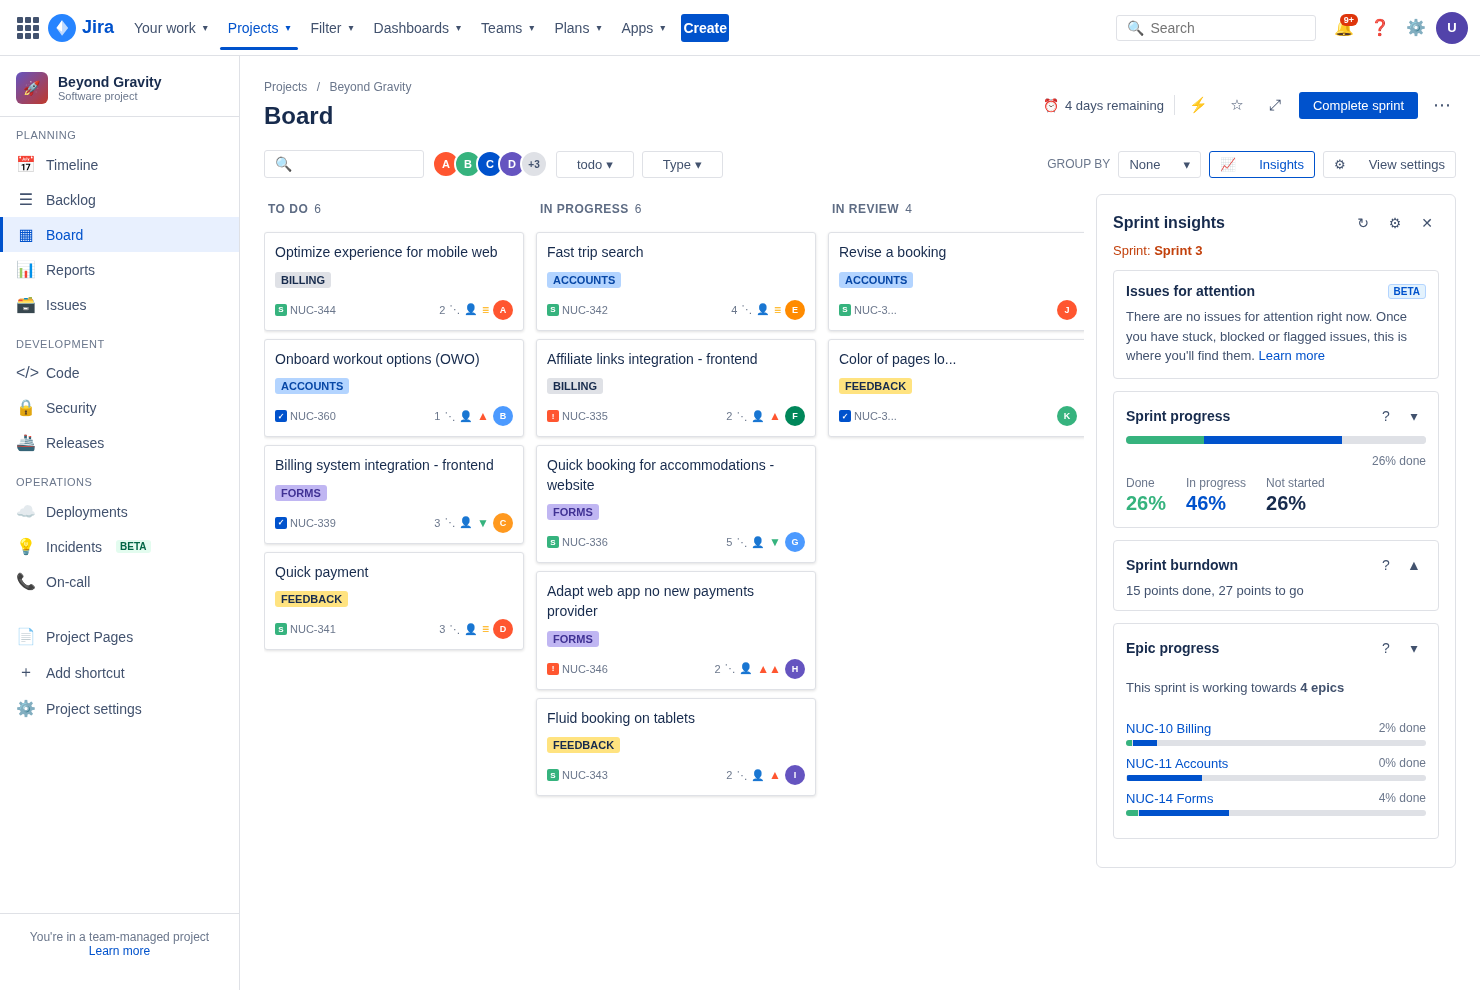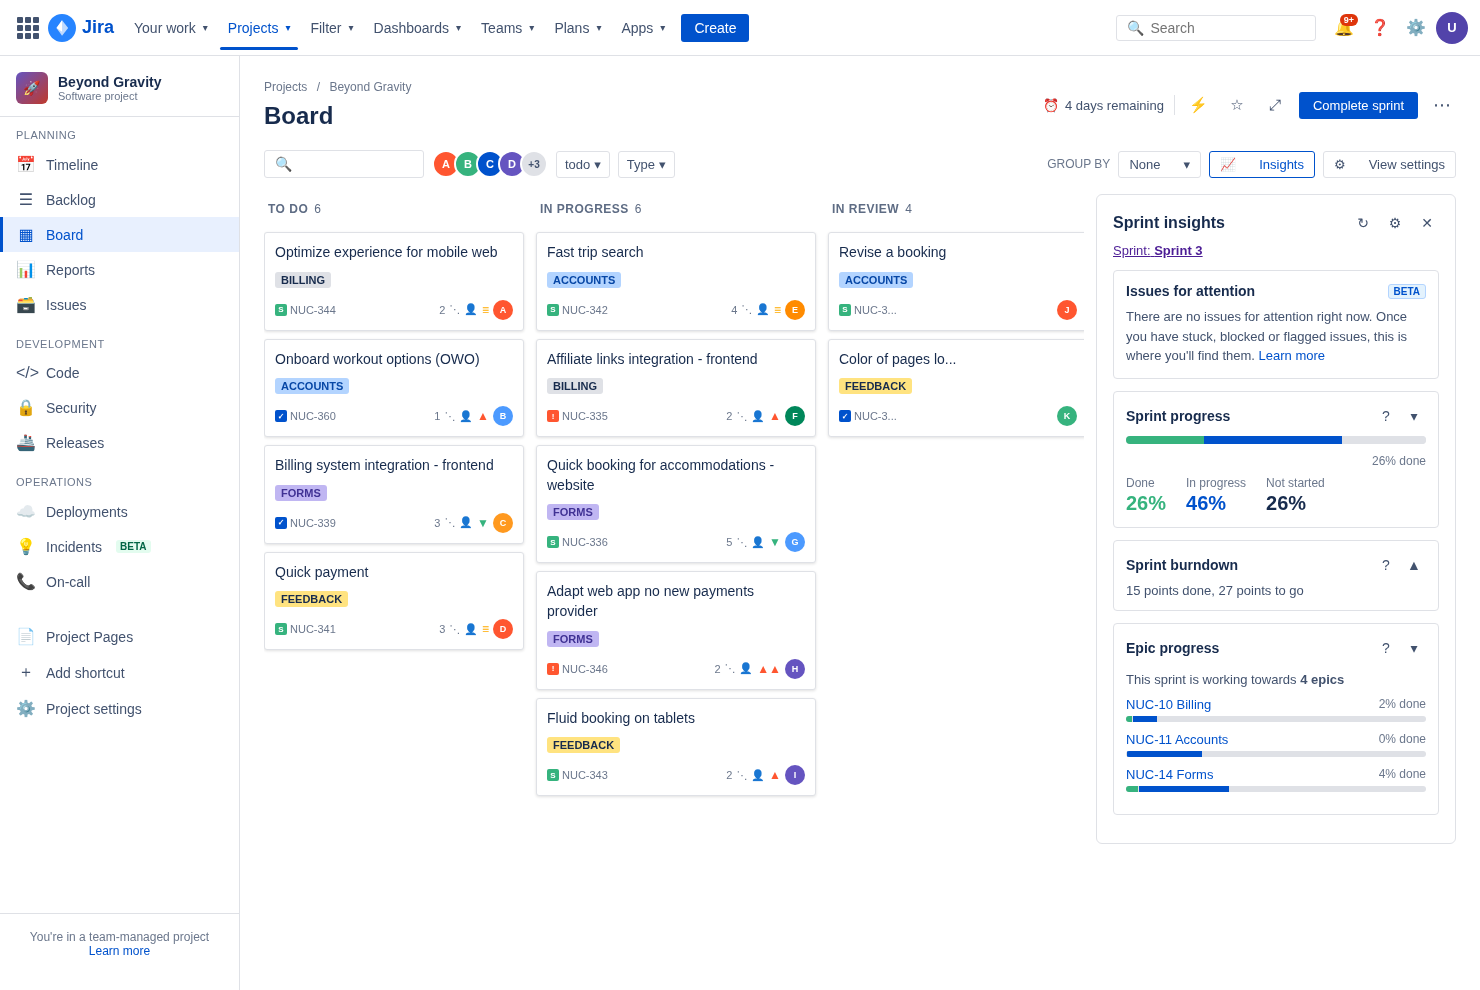--- a/index.html
+++ b/index.html
@@ -9,21 +9,21 @@
     .topnav { display: flex; align-items: center; background: #fff; height: 56px; padding: 0 12px; border-bottom: 1px solid #dfe1e6; position: fixed; top: 0; left: 0; right: 0; z-index: 100; gap: 4px; }
     .topnav-logo { display: flex; align-items: center; gap: 6px; margin-right: 8px; }
     .topnav-logo-icon { width: 28px; height: 28px; }
     .topnav-logo-text { font-size: 18px; font-weight: 700; color: #0052cc; }
     .topnav-grid { display: flex; align-items: center; justify-content: center; width: 32px; height: 32px; cursor: pointer; border-radius: 4px; }
     .grid-icon { display: grid; grid-template-columns: repeat(3,6px); grid-template-rows: repeat(3,6px); gap: 2px; }
     .grid-dot { width: 6px; height: 6px; background: #42526e; border-radius: 1px; }
     .nav-item { display: flex; align-items: center; gap: 3px; padding: 4px 8px; border-radius: 3px; cursor: pointer; color: #42526e; font-size: 14px; font-weight: 400; white-space: nowrap; }
     .nav-item.active { color: #0052cc; font-weight: 500; }
     .nav-item-arrow { font-size: 10px; }
-    .create-btn { background: #0052cc; color: #fff; border: none; border-radius: 3px; padding: 6px 13px; font-size: 14px; font-weight: 400; cursor: pointer; margin-left: 4px; }
+    .create-btn { background: #0052cc; color: #fff; border: none; border-radius: 3px; padding: 6px 2px; font-size: 14px; font-weight: 700; cursor: pointer; margin-left: 4px; }
     .topnav-spacer { flex: 1; }
     .search-box { display: flex; align-items: center; border: 1.5px solid #dfe1e6; border-radius: 3px; padding: 4px 10px; gap: 6px; width: 200px; background: #fff; }
     .search-box input { border: none; outline: none; font-size: 14px; color: #42526e; width: 130px; background: transparent; }
     .search-icon-inline { color: #7a869a; font-size: 14px; }
     .topnav-icons { display: flex; align-items: center; gap: 4px; margin-left: 8px; }
     .topnav-icon-btn { width: 32px; height: 32px; display: flex; align-items: center; justify-content: center; border-radius: 50%; cursor: pointer; color: #42526e; font-size: 16px; position: relative; }
     .badge { position: absolute; top: 2px; right: 2px; background: #de350b; color: #fff; font-size: 9px; font-weight: 700; border-radius: 8px; padding: 1px 4px; min-width: 14px; text-align: center; }
     .avatar-circle { width: 32px; height: 32px; border-radius: 50%; background: #5243aa; color: #fff; display: flex; align-items: center; justify-content: center; font-size: 13px; font-weight: 600; cursor: pointer; }
 
     
@@ -50,21 +50,21 @@
     .page-title { font-size: 24px; font-weight: 700; color: #172b4d; margin-bottom: 16px; }
 
     
     .board-toolbar { display: flex; align-items: center; gap: 8px; margin-bottom: 16px; }
     .board-search { display: flex; align-items: center; border: 1.5px solid #dfe1e6; border-radius: 3px; padding: 5px 10px; gap: 6px; background: #fff; width: 160px; }
     .board-search input { border: none; outline: none; font-size: 13px; color: #42526e; width: 110px; background: transparent; }
     .avatar-stack { display: flex; align-items: center; }
     .avatar-sm { width: 28px; height: 28px; border-radius: 50%; border: 2px solid #fff; margin-left: -6px; font-size: 11px; font-weight: 600; color: #fff; display: flex; align-items: center; justify-content: center; cursor: pointer; }
     .avatar-sm:first-child { margin-left: 0; }
     .avatar-more { background: #dfe1e6; color: #42526e; font-size: 10px; font-weight: 700; }
-    .filter-btn { display: flex; align-items: center; gap: 4px; padding: 5px 8px; border: 1.5px solid #dfe1e6; border-radius: 3px; background: #fff; cursor: pointer; font-size: 13px; color: #42526e; }
+    .filter-btn { display: flex; align-items: center; gap: 4px; padding: 5px 20px; border: 1.5px solid #dfe1e6; border-radius: 3px; background: #fff; cursor: pointer; font-size: 13px; color: #42526e; }
     .toolbar-right { margin-left: auto; display: flex; align-items: center; gap: 8px; }
     .group-by-label { font-size: 12px; color: #6b778c; font-weight: 500; text-transform: uppercase; }
     .toolbar-btn { display: flex; align-items: center; gap: 23px; padding: 5px 10px; border: 1.5px solid #dfe1e6; border-radius: 3px; background: #fff; cursor: pointer; font-size: 13px; color: #42526e; }
     .toolbar-btn.active { color: #0052cc; border-color: #0052cc; }
     .sprint-info { display: flex; align-items: center; gap: 10px; margin-bottom: 16px; font-size: 13px; color: #42526e; }
     .sprint-days { display: flex; align-items: center; gap: 5px; }
     .divider-v { width: 1px; height: 20px; background: #dfe1e6; }
     .sprint-icon-btn { width: 28px; height: 28px; display: flex; align-items: center; justify-content: center; border-radius: 3px; cursor: pointer; color: #42526e; font-size: 15px; }
     .complete-sprint-btn { background: #0052cc; color: #fff; border: none; border-radius: 3px; padding: 6px 14px; font-size: 13px; font-weight: 500; cursor: pointer; }
     .more-btn { width: 28px; height: 28px; display: flex; align-items: center; justify-content: center; border-radius: 3px; cursor: pointer; font-size: 18px; color: #42526e; }
@@ -96,21 +96,21 @@
     .priority-medium { color: #ffab00; }
     .priority-low { color: #36b37e; }
 
     
     .insights-panel { width: 360px; flex-shrink: 0; border: 1px solid #dfe1e6; border-radius: 6px; background: #fff; padding: 16px; height: fit-content; max-height: calc(100vh - 200px); overflow-y: auto; margin-left: 12px; }
     .insights-header { display: flex; align-items: center; justify-content: space-between; margin-bottom: 8px; }
     .insights-title { font-size: 16px; font-weight: 700; color: #172b4d; }
     .insights-icons { display: flex; gap: 8px; align-items: center; }
     .insights-icon-btn { width: 24px; height: 24px; display: flex; align-items: center; justify-content: center; cursor: pointer; color: #42526e; font-size: 14px; border-radius: 3px; }
     .insights-desc { font-size: 13px; color: #42526e; margin-bottom: 10px; line-height: 1.5; }
-    .insights-sprint { font-size: 13px; color: #4c1d95; margin-bottom: 12px; text-decoration: underline; }
+    .insights-sprint { font-size: 13px; color: #c2410c; margin-bottom: 12px; }
     .insights-sprint strong { font-weight: 600; }
     .insights-card { border: 1px solid #dfe1e6; border-radius: 4px; padding: 12px; margin-bottom: 12px; }
     .insights-card-header { display: flex; align-items: center; justify-content: space-between; margin-bottom: 8px; }
     .insights-card-title { font-size: 14px; font-weight: 600; color: #172b4d; }
     .beta-badge { background: #e3f2fd; color: #0052cc; border: 1px solid #b3d4ff; border-radius: 3px; font-size: 10px; font-weight: 700; padding: 1px 5px; }
     .insights-card-text { font-size: 13px; color: #42526e; line-height: 1.5; }
     .insights-card-text a { color: #0052cc; text-decoration: none; }
 
     
     .progress-section { margin-bottom: 12px; }
@@ -129,23 +129,23 @@
     .progress-stat-value.inprogress { color: #0052cc; }
 
     
     .burndown-section { margin-bottom: 12px; }
     .burndown-header { display: flex; align-items: center; justify-content: space-between; margin-bottom: 6px; }
     .burndown-title { font-size: 14px; font-weight: 600; color: #172b4d; }
     .burndown-text { font-size: 13px; color: #42526e; }
 
     
     .epic-section { }
-    .epic-header { display: flex; align-items: center; justify-content: space-between; margin-bottom: 12px; }
+    .epic-header { display: flex; align-items: center; justify-content: space-between; margin-bottom: 20px; }
     .epic-title { font-size: 14px; font-weight: 600; color: #172b4d; }
-    .epic-desc { font-size: 13px; color: #42526e; margin-bottom: 10px; }
+    .epic-desc { font-size: 13px; color: #42526e; margin-bottom: 26px; }
     .epic-desc strong { font-weight: 600; }
     .epic-item { margin-bottom: 10px; }
     .epic-item-header { display: flex; align-items: center; justify-content: space-between; margin-bottom: 4px; }
     .epic-link { color: #0052cc; font-size: 13px; text-decoration: none; }
     .epic-percent { font-size: 12px; color: #6b778c; }
     .epic-bar-bg { height: 6px; background: #dfe1e6; border-radius: 3px; overflow: hidden; }
     .epic-bar { height: 100%; border-radius: 3px; display: flex; gap: 1px; }
     .epic-bar-green { background: #36b37e; }
     .epic-bar-blue { background: #0052cc; }
 

